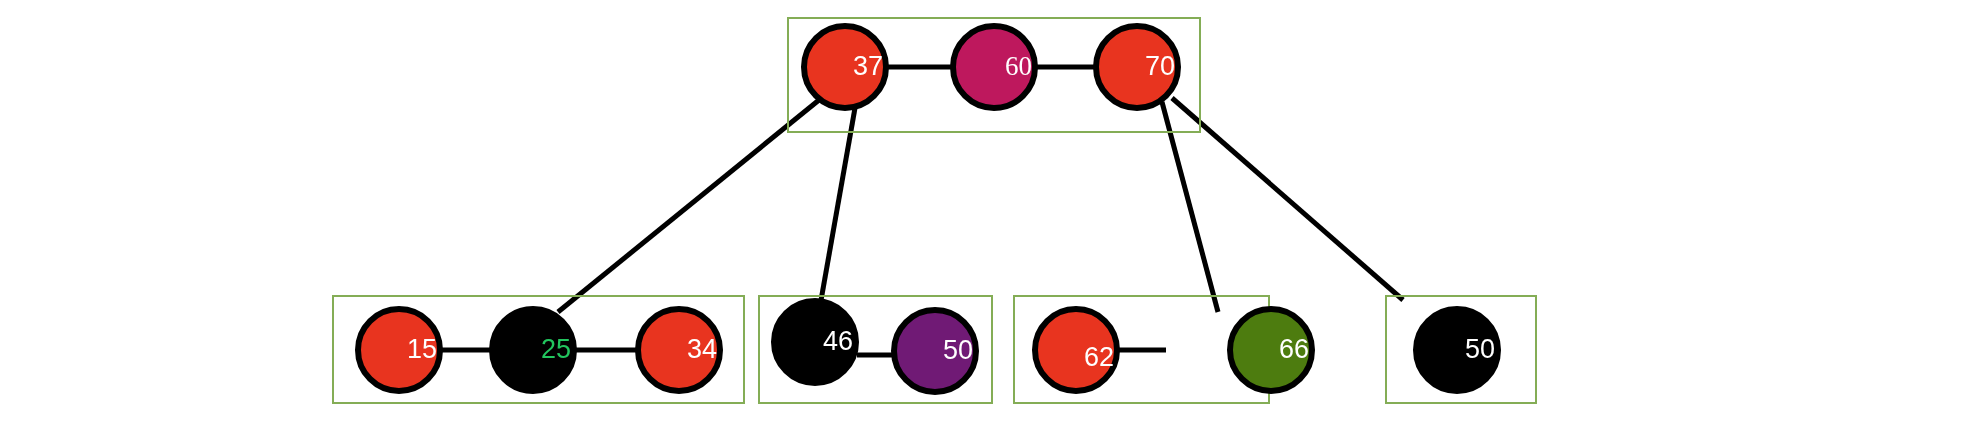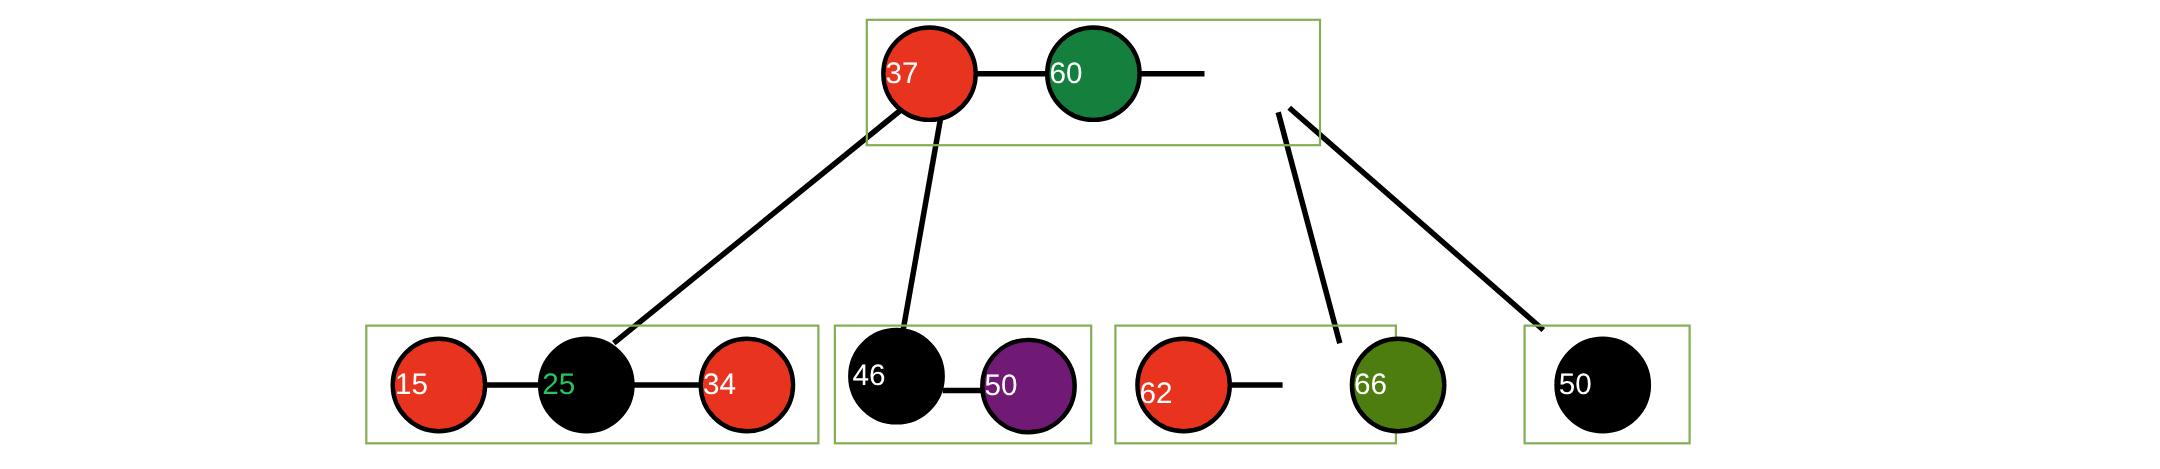--- a/index.html
+++ b/index.html
@@ -29,24 +29,24 @@
   .cluster {
     position: absolute;
     box-sizing: border-box;
     border: 2px solid #84ad56;
     background: transparent;
   }
   .node {
     position: absolute;
     box-sizing: border-box;
     border-radius: 50%;
-    border: 4px solid #4c1d95;
+    border: 6px solid #4c1d95;
     display: flex;
     align-items: center;
-    justify-content: flex-start;
+    justify-content: flex-end;
     color: #ffffff;
     font-family: "Liberation Sans", sans-serif;
     font-weight: 400;
     line-height: 1;
     user-select: none;
   }
   .node-red {
     background: #e8341f;
   }
   .node-black {
@@ -73,22 +73,25 @@
       <line x1="1118" y1="350" x2="1166" y2="350" stroke="#000000" stroke-width="5" stroke-linecap="butt"></line>
       <line x1="819" y1="100" x2="558" y2="312" stroke="#000000" stroke-width="5" stroke-linecap="butt"></line>
       <line x1="855" y1="108" x2="820" y2="306" stroke="#000000" stroke-width="5" stroke-linecap="butt"></line>
       <line x1="1162" y1="102" x2="1218" y2="312" stroke="#000000" stroke-width="5" stroke-linecap="butt"></line>
       <line x1="1172" y1="98" x2="1403" y2="300" stroke="#000000" stroke-width="5" stroke-linecap="butt"></line>
     </svg>
 <div class="cluster" style="left: 787px; top: 17px; width: 414px; height: 116px; border-color: rgb(132, 173, 86);"></div>
     <div class="node node-red" style="left: 801px; top: 23px; width: 88px; height: 88px; background: rgb(232, 52, 31); border-color: rgb(0, 0, 0);">
       <span class="node-label" style="color: rgb(255, 255, 255);">37</span>
     </div>
-    <div class="node node-black" style="left: 950px; top: 23px; width: 88px; height: 88px; background: #15803d; border-color: rgb(0, 0, 0);">
+    <div class="node node-black" style="left: 950px; top: 23px; width: 88px; height: 88px; background: #be185d; border-color: rgb(0, 0, 0); font-family: Liberation Serif, serif;">
       <span class="node-label" style="color: rgb(255, 255, 255);">60</span>
+    </div>
+    <div class="node node-red" style="left: 1093px; top: 23px; width: 88px; height: 88px; background: rgb(232, 52, 31); border-color: rgb(0, 0, 0);">
+      <span class="node-label" style="color: rgb(255, 255, 255);">70</span>
     </div>
     <div class="cluster" style="left: 332px; top: 295px; width: 413px; height: 109px; border-color: rgb(132, 173, 86);"></div>
     <div class="node node-red" style="left: 355px; top: 306px; width: 88px; height: 88px; background: rgb(232, 52, 31); border-color: rgb(0, 0, 0);">
       <span class="node-label" style="color: rgb(255, 255, 255);">15</span>
     </div>
     <div class="node node-black" style="left: 489px; top: 306px; width: 88px; height: 88px; background: rgb(0, 0, 0); border-color: rgb(0, 0, 0);">
       <span class="node-label" style="color: #22c55e;">25</span>
     </div>
     <div class="node node-red" style="left: 635px; top: 306px; width: 88px; height: 88px; background: rgb(232, 52, 31); border-color: rgb(0, 0, 0);">
       <span class="node-label" style="color: rgb(255, 255, 255);">34</span>

